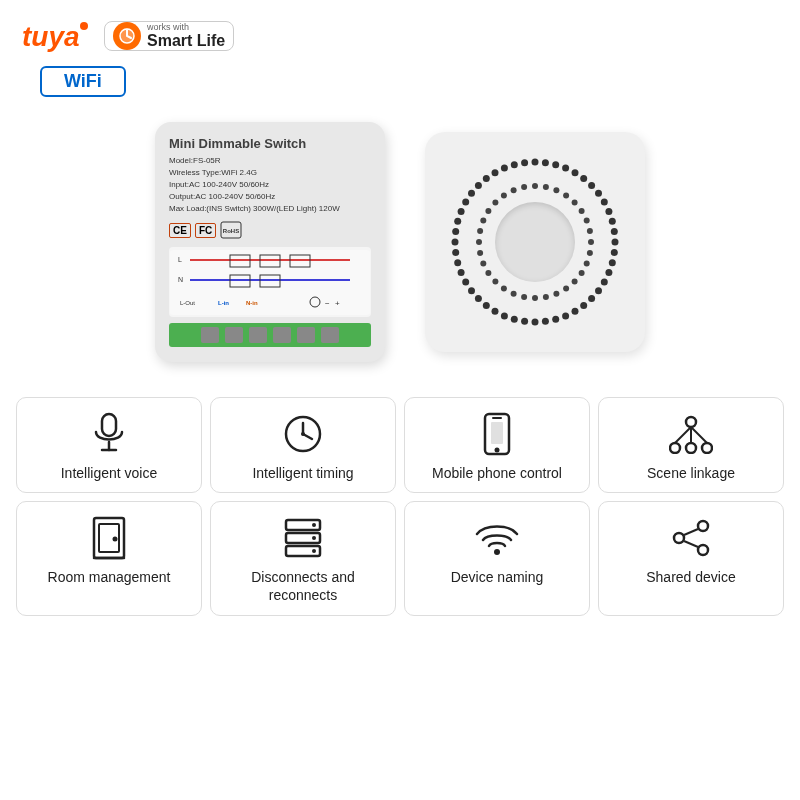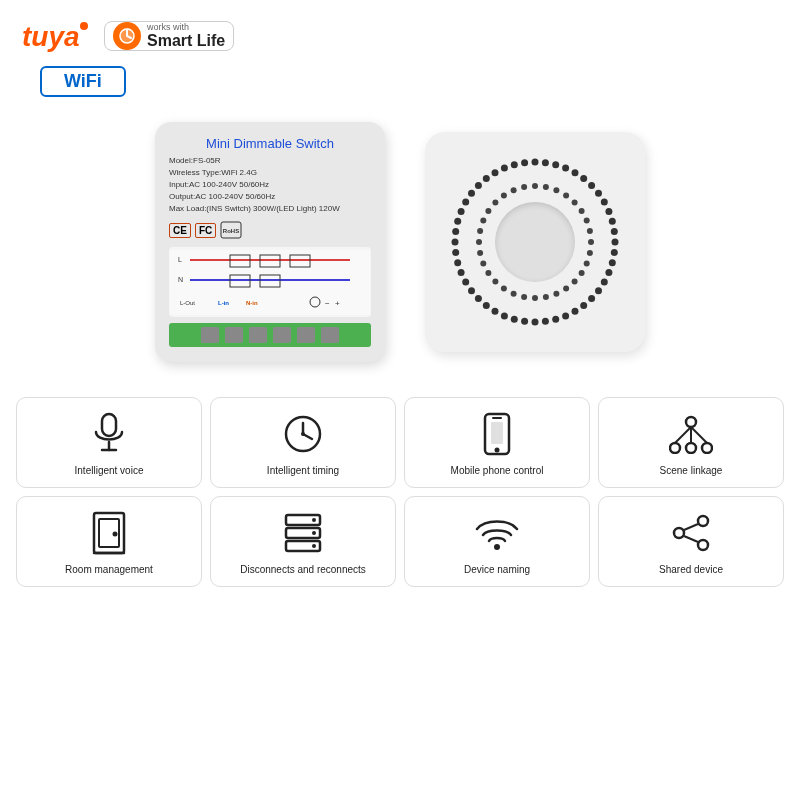--- a/index.html
+++ b/index.html
@@ -77,24 +77,23 @@
     .switch-device {
       width: 230px;
       height: 240px;
       background: #e8e8e8;
       border-radius: 16px;
       padding: 14px;
       position: relative;
       box-shadow: 2px 4px 12px rgba(0,0,0,0.15);
     }
     .switch-title {
-      text-align: center;
       font-size: 13px;
-      font-weight: normal;
-      color: #1d4ed8;
+      font-weight: bold;
+      color: #404040;
       margin-bottom: 4px;
     }
     .switch-specs {
       font-size: 8px;
       color: #333;
       line-height: 1.5;
       margin-bottom: 6px;
     }
     .cert-row {
       display: flex;
@@ -189,21 +188,21 @@
       background: #fff;
     }
     .feature-icon {
       width: 44px;
       height: 44px;
       display: flex;
       align-items: center;
       justify-content: center;
     }
     .feature-label {
-      font-size: 10px;
+      font-size: 14px;
       text-align: center;
       color: #222;
       line-height: 1.3;
     }
 
     
     svg { display: block; }
   </style>
 </head>
 <body>

